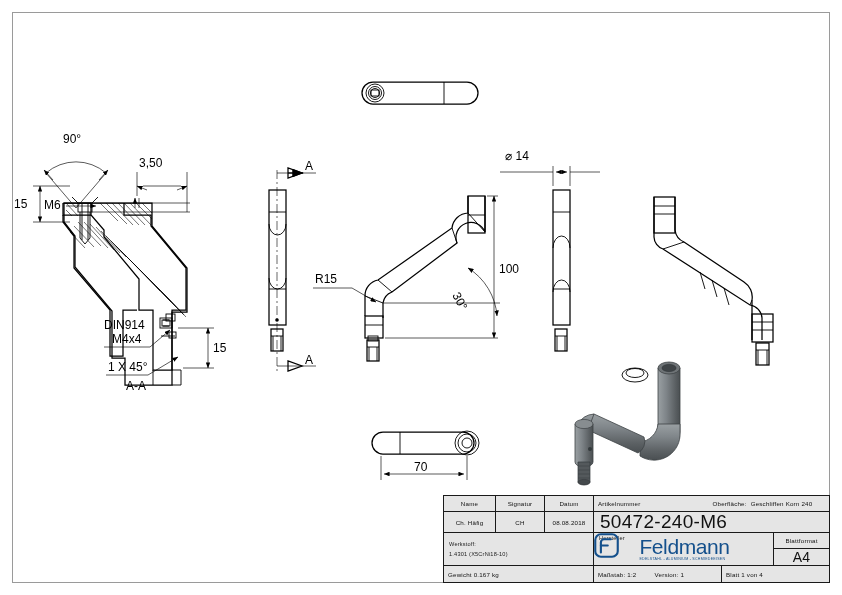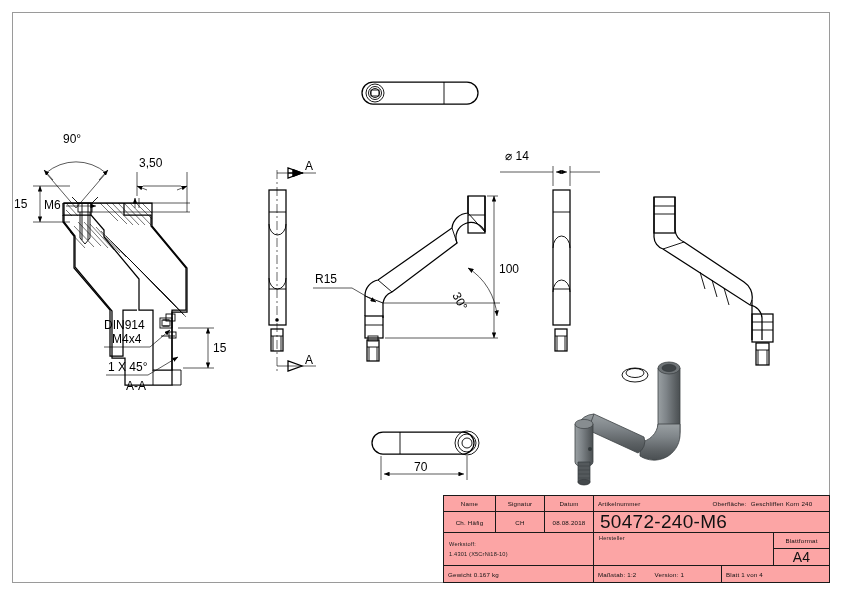--- a/index.html
+++ b/index.html
@@ -10,21 +10,21 @@
          border:1px solid #9a9a9a;box-sizing:border-box;}
   svg{position:absolute;left:0;top:0;width:842px;height:595px;overflow:visible;}
   .ln{stroke:#000;stroke-width:0.9;fill:none;}
   .ln-th{stroke:#000;stroke-width:1.25;fill:none;}
   .dim{stroke:#000;stroke-width:0.65;fill:none;}
   .cl{stroke:#000;stroke-width:0.6;fill:none;stroke-dasharray:9 3 2 3;}
   .hatch{stroke:#000;stroke-width:0.55;fill:none;}
   .txt{font-family:"Liberation Sans",sans-serif;font-size:12px;fill:#000;}
   .tb{position:absolute;left:443px;top:495px;width:387px;height:88px;
       box-sizing:border-box;border:1px solid #1a1a1a;display:flex;flex-direction:column;
-      background:#fca5a5;}
+      background:#e5e5e5;}
   .tb-r{display:flex;width:100%;box-sizing:border-box;}
   .tb-r1{height:17px;}
   .tb-r2{height:21px;}
   .tb-r3{height:33px;}
   .tb-r4{height:17px;}
   .cell{box-sizing:border-box;border-right:1px solid #1a1a1a;display:flex;
         align-items:center;padding:0 4px;font-size:6.2px;letter-spacing:.2px;color:#111;}
   .cell.last{border-right:none;}
   .ctr{justify-content:center;}
   .brd-b{border-bottom:1px solid #1a1a1a;}
@@ -336,20 +336,31 @@
       <div class="cell last artnum" style="flex:1;">50472-240-M6</div>
     </div>
 
     <div class="tb-r tb-r3 brd-b">
       <div class="cell tb-col-left stack" style="align-items:flex-start;">
         <span class="lbl-tiny">Werkstoff:</span>
         <span class="lbl-tiny">1.4301 (X5CrNi18-10)</span>
       </div>
       <div class="cell tb-col-mid" style="position:relative;padding:0;">
         <span class="lbl-tiny" style="position:absolute;left:5px;top:2px;">Hersteller</span>
+        <div class="logo-wrap" style="margin:0 auto;">
+          <svg class="logo-mark" viewBox="0 0 40 40">
+            <rect x="2" y="2" width="36" height="36" rx="9" fill="none" stroke="#14508c" stroke-width="3.4"></rect>
+            <path d="M27,10 L16,10 A5,5 0 0 0 11,15 L11,31" fill="none" stroke="#14508c" stroke-width="3.4" stroke-linecap="round"></path>
+            <path d="M11,20 L22,20" fill="none" stroke="#14508c" stroke-width="3.4" stroke-linecap="round"></path>
+          </svg>
+          <div class="logo-txt">
+            <span class="logo-name">Feldmann</span>
+            <span class="logo-sub">EDELSTAHL - ALUMINIUM - SCHMIEDEEISEN</span>
+          </div>
+        </div>
       </div>
       <div class="tb-col-right" style="display:flex;flex-direction:column;">
         <div class="cell last brd-b ctr" style="height:16px;">Blattformat</div>
         <div class="cell last ctr a4" style="height:17px;">A4</div>
       </div>
     </div>
 
     <div class="tb-r tb-r4">
       <div class="cell tb-col-left">Gewicht 0.167 kg</div>
       <div class="cell" style="width:128px;gap:18px;">

